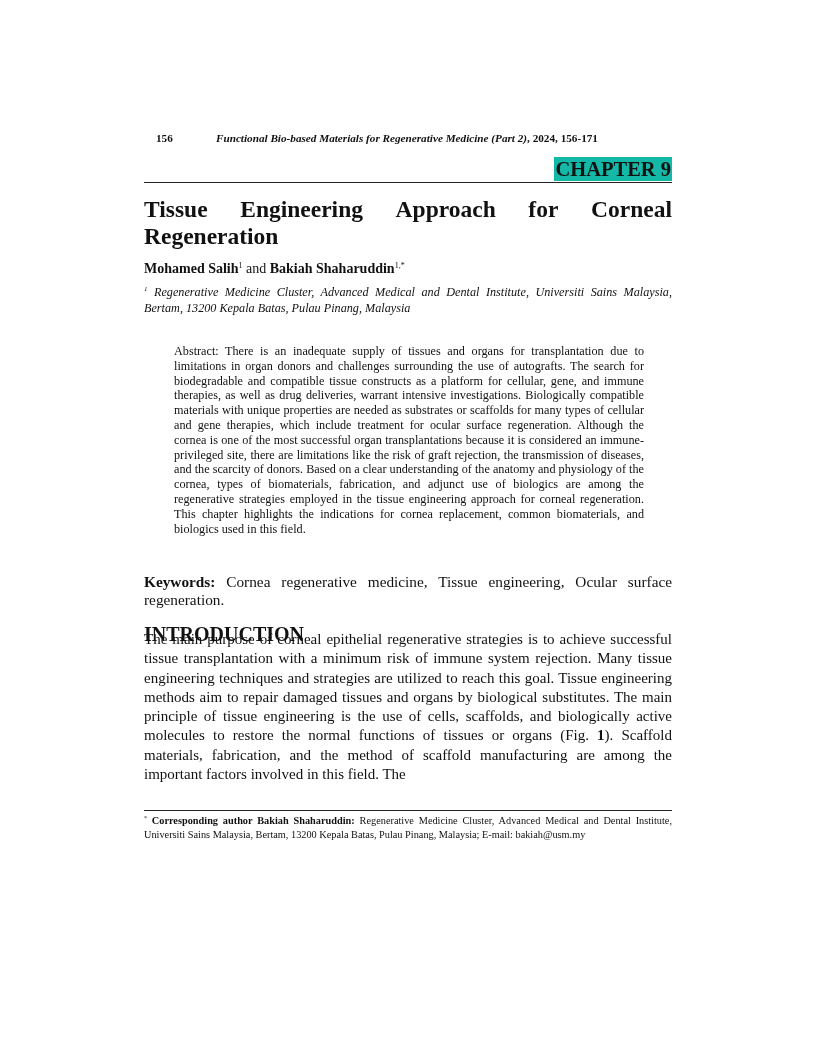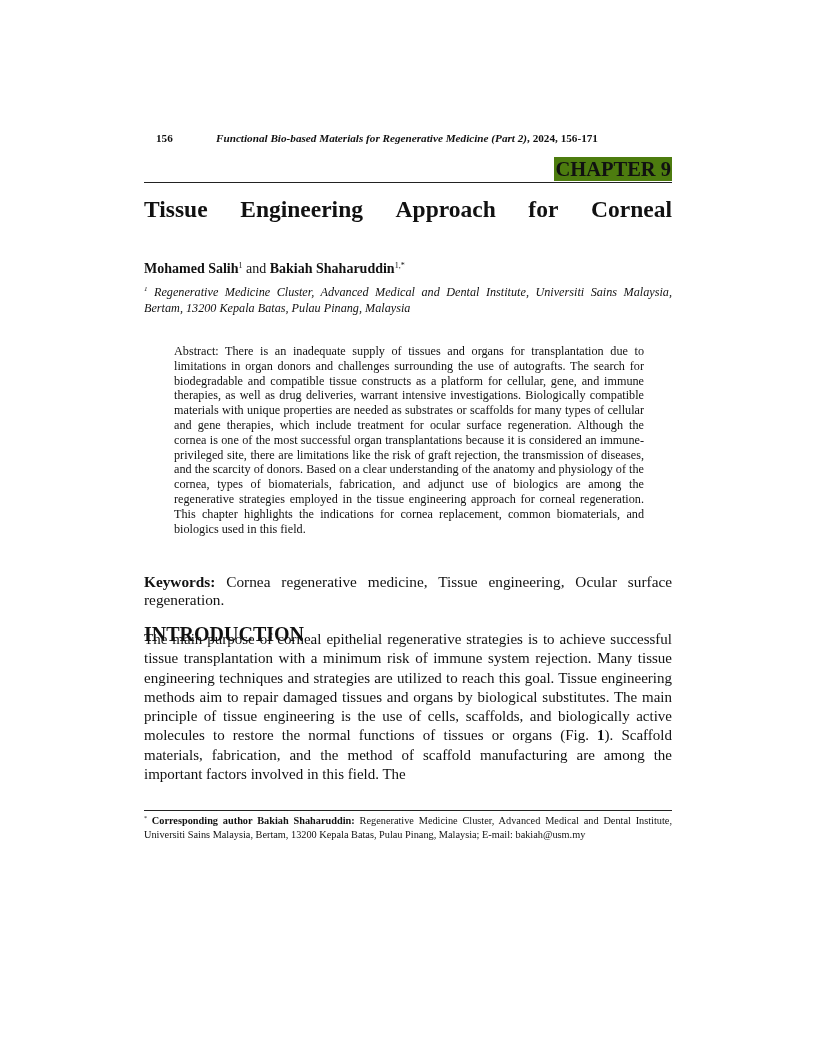--- a/index.html
+++ b/index.html
@@ -3,21 +3,21 @@
 <meta charset="utf-8">
 <style>
   html, body { margin: 0; padding: 0; background: #ffffff; }
   body { width: 816px; height: 1056px; position: relative; font-family: "Liberation Serif", "DejaVu Serif", serif; color: #111; }
   .page { position: absolute; left: 144px; width: 528px; top: 0; }
   .running-head { position: absolute; top: 132px; left: 0; width: 528px; font-size: 11.2px; font-weight: bold; }
   .running-head .pg { position: absolute; left: 12px; }
   .running-head .src { position: absolute; left: 72px; }
   .running-head .src i { font-style: italic; }
   .chapter-wrap { position: absolute; top: 157px; right: 0; text-align: right; }
-  .chapter { display: inline-block; background: #4d7c0f; font-weight: bold; font-size: 20.5px; padding: 0 1px; line-height: 24px; }
+  .chapter { display: inline-block; background: #14b8a6; font-weight: bold; font-size: 20.5px; padding: 0 1px; line-height: 24px; }
   .rule { position: absolute; top: 182px; left: 0; width: 528px; height: 0; border-top: 1px solid #222; }
   .title { position: absolute; top: 196px; left: 0; width: 528px; font-size: 23.5px; font-weight: bold; line-height: 27px; text-align: justify; text-align-last: left; }
   .title .l1 { display: flex; justify-content: space-between; }
   .authors { position: absolute; top: 261px; left: 0; font-size: 14px; }
   .authors b { font-weight: bold; }
   .authors sup { font-size: 8px; vertical-align: 5px; line-height: 0; }
   .affil { position: absolute; top: 284px; left: 0; width: 528px; font-size: 12.2px; font-style: italic; line-height: 16px; text-align: justify; }
   .affil sup { font-size: 7px; vertical-align: 5px; line-height: 0; }
   .abstract { position: absolute; top: 344px; left: 30px; width: 470px; font-size: 12.2px; line-height: 14.8px; text-align: justify; }
   .abstract b { font-weight: normal; }
@@ -48,20 +48,21 @@
   <div class="rule"></div>
 
   <div class="title">
     <div class="l1">
       <span>Tissue</span>
       <span>Engineering</span>
       <span>Approach</span>
       <span>for</span>
       <span>Corneal</span>
     </div>
+    <div>Regeneration</div>
   </div>
 
   <div class="authors">
     <b>Mohamed Salih</b><sup>1</sup><span> and </span><b>Bakiah Shaharuddin</b><sup>1,*</sup>
   </div>
 
   <div class="affil">
     <sup>1</sup><span> Regenerative Medicine Cluster, Advanced Medical and Dental Institute, Universiti Sains Malaysia, Bertam, 13200 Kepala Batas, Pulau Pinang, Malaysia</span>
   </div>
 

